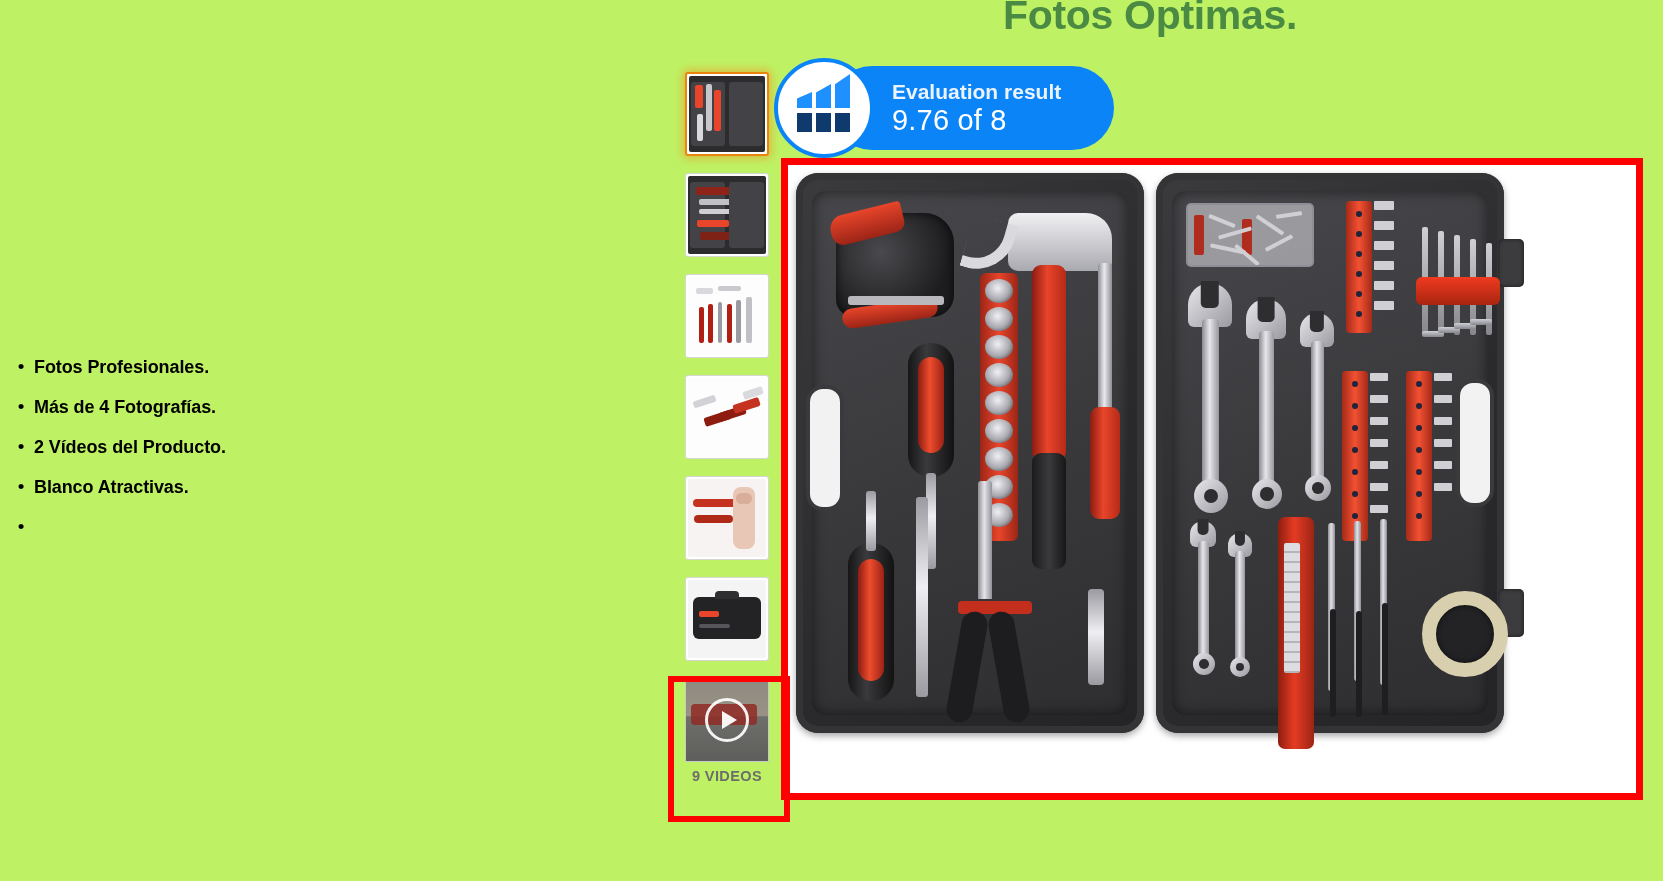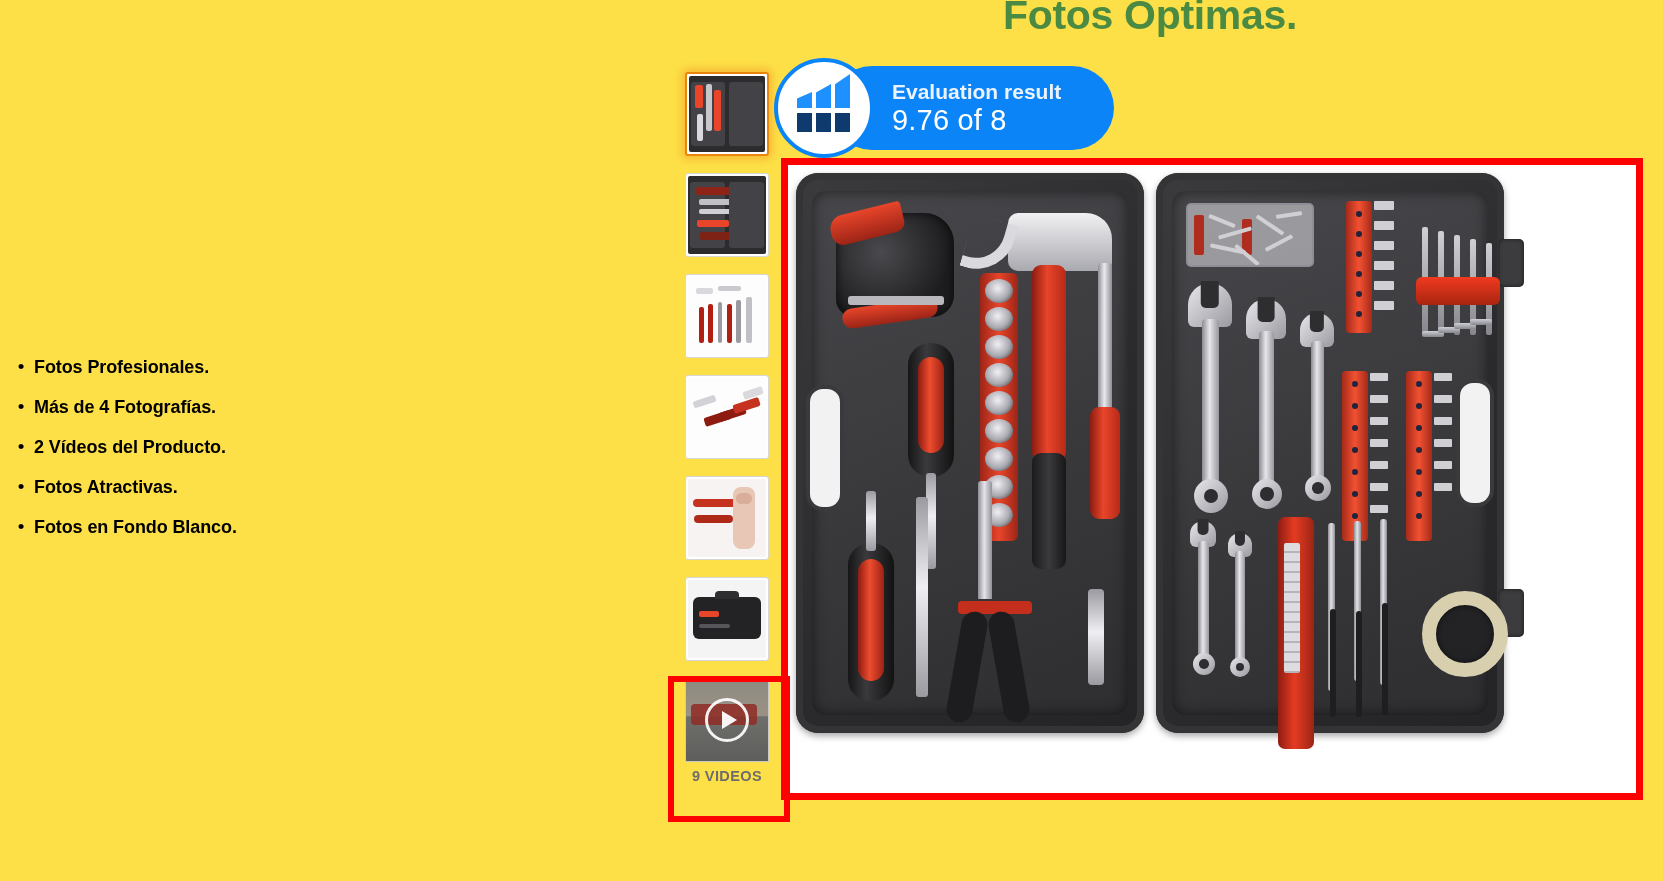--- a/index.html
+++ b/index.html
@@ -2,21 +2,21 @@
 <html><head>
 <meta charset="utf-8">
 <style>
   * { box-sizing: border-box; margin: 0; padding: 0; }
   html, body {
     width: 1663px; height: 881px;
     background: #ffffff;
     font-family: "Liberation Sans", sans-serif;
     overflow: hidden;
   }
-  #root { position: relative; width: 1663px; height: 881px; background: #fde047; padding-left: 12px; }
+  #root { position: relative; width: 1663px; height: 881px; background: #bef264; padding-left: 12px; }
 
   
   .bullets { position: absolute; left: 8px; top: 352px; width: 600px; }
   .bullet-row { display: flex; align-items: baseline; margin-bottom: 10px; height: 30px; }
   .bullet-dot {
     width: 26px; flex: 0 0 26px; text-align: center;
     font-size: 19px; color: #000; line-height: 30px;
   }
   .bullet-text {
     font-size: 18px; font-weight: bold; color: #000;
@@ -276,25 +276,24 @@
     <div class="bullet-row">
       <span class="bullet-dot">•</span>
       <span class="bullet-text">Más de 4 Fotografías.</span>
     </div>
     <div class="bullet-row">
       <span class="bullet-dot">•</span>
       <span class="bullet-text">2 Vídeos del Producto.</span>
     </div>
     <div class="bullet-row">
       <span class="bullet-dot">•</span>
-      <span class="bullet-text">Fotos Atractivas.</span>
+      <span class="bullet-text">Blanco Atractivas.</span>
     </div>
     <div class="bullet-row">
       <span class="bullet-dot">•</span>
-      <span class="bullet-text">Fotos en Fondo Blanco.</span>
     </div>
   </div>
 
   <div class="thumb-rail">
 
     <div class="thumb selected">
       <div class="thumb-img">
         <div class="mini-case">
           <div class="mini-tool" style="left:8%;top:12%;width:10%;height:30%;background:#E8452A;"></div>
           <div class="mini-tool" style="left:22%;top:10%;width:8%;height:62%;background:#c8c8cc;"></div>

